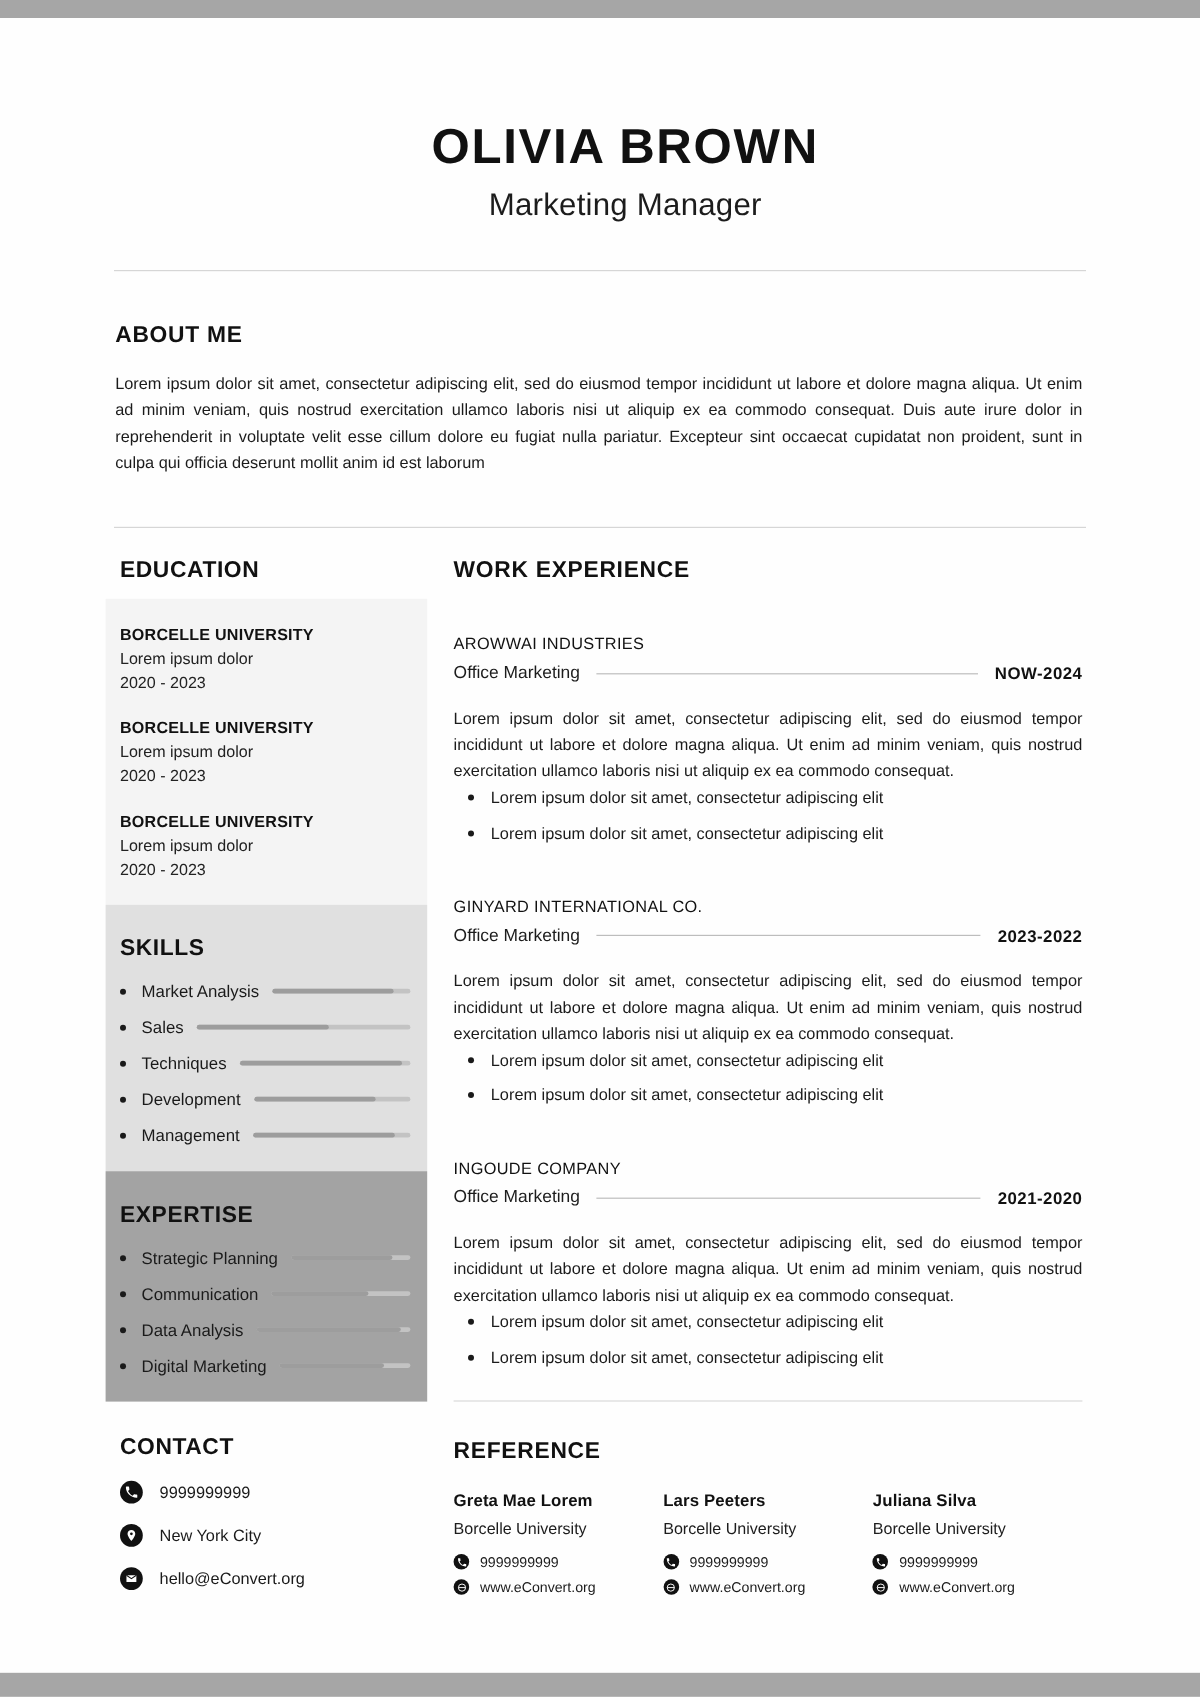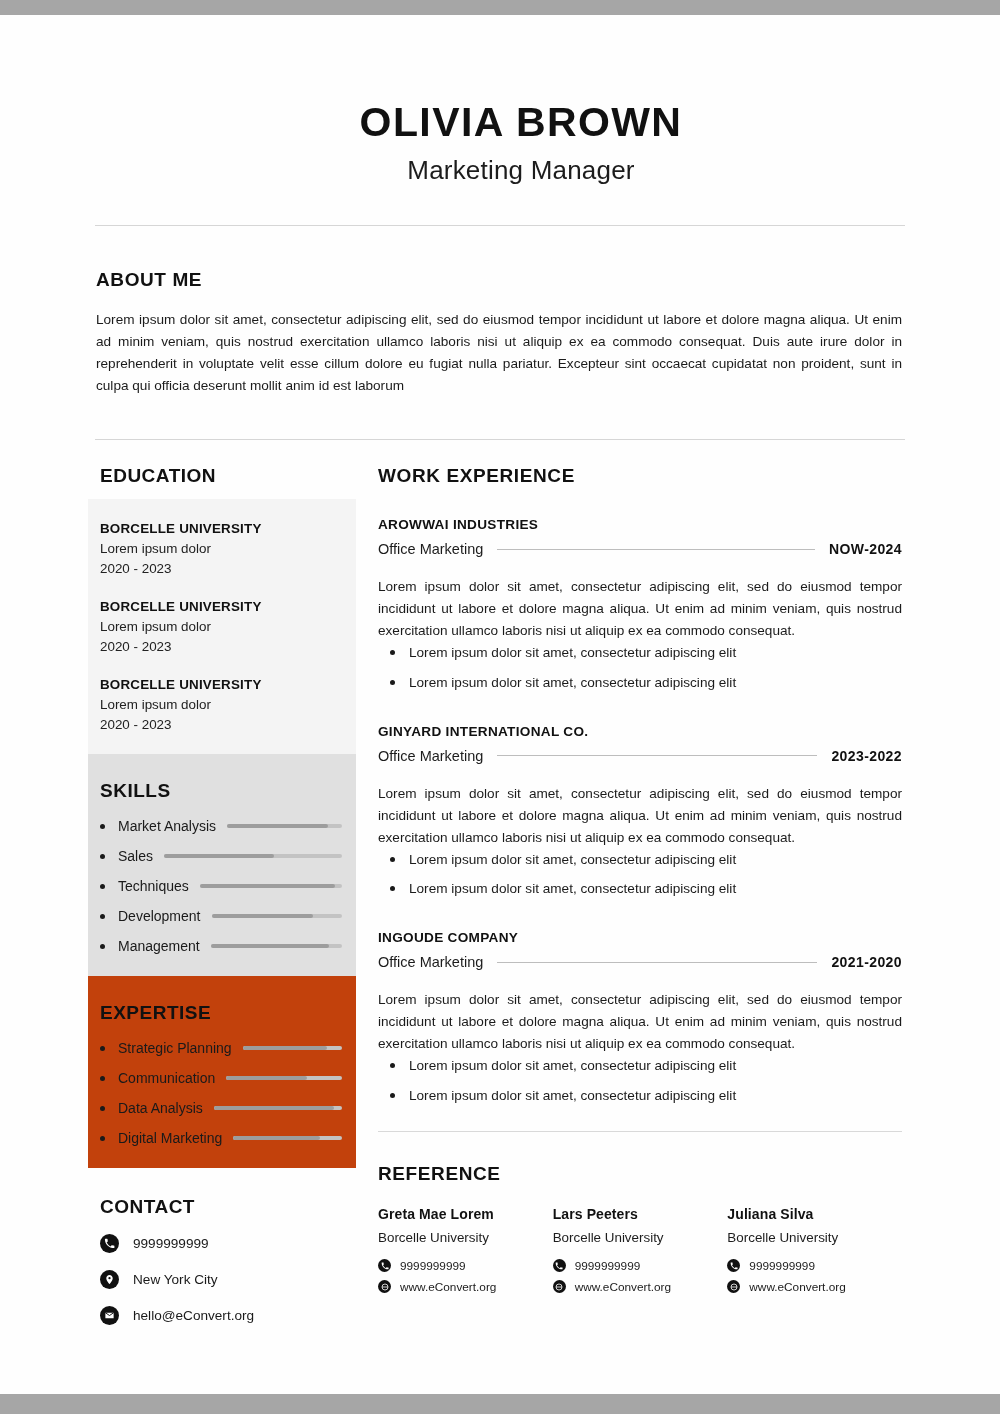--- a/index.html
+++ b/index.html
@@ -45,21 +45,21 @@
     margin-top:18px; font-size:13.6px; line-height:1.62;
     text-align:justify; color:#1b1b1b;
   }
 
   
   .col-left  { position:absolute; left:88px; top:450px; width:268px; }
   .col-right { position:absolute; left:378px; top:450px; width:524px; }
 
   .panel-edu { background:#f4f4f4; padding:22px 0 18px 0; }
   .panel-skl { background:#e0e0e0; padding:0 0 22px 0; }
-  .panel-exp { background:#c2410c; padding:0 0 22px 0; }
+  .panel-exp { background:#a3a3a3; padding:0 0 22px 0; }
 
   .left-head {
     font-size:19px; font-weight:bold; letter-spacing:.5px;
     padding-left:12px;
   }
   .left-head.onwhite { margin-bottom:12px; }
   .left-head.inpanel { padding-top:26px; padding-bottom:6px; }
 
   
   .edu-item { padding-left:12px; margin-bottom:23px; }
@@ -96,22 +96,22 @@
     width:19px; height:19px; border-radius:50%; background:#111;
     flex:0 0 19px; margin-right:14px;
     display:flex; align-items:center; justify-content:center;
   }
   .ct-ic svg { display:block; }
   .ct-txt { font-size:13.6px; color:#1a1a1a; }
 
   
   .job { margin-bottom:7px; }
   .job-co {
-    font-size:13.6px; font-weight:bold; letter-spacing:.3px;
-    margin-top:30px;
+    font-size:13.6px; font-weight:normal; letter-spacing:.3px;
+    margin-top:42px;
   }
   .job-meta { display:flex; align-items:center; margin-top:9px; }
   .job-role { font-size:14.5px; color:#1c1c1c; white-space:nowrap; }
   .job-dash { flex:1 1 auto; height:1px; background:#bdbdbd; margin:0 14px; }
   .job-date { font-size:14px; font-weight:bold; letter-spacing:.4px; white-space:nowrap; }
   .job-body {
     margin-top:19px; font-size:13.6px; line-height:1.62;
     text-align:justify; color:#1b1b1b;
   }
   .job-points { margin-top:0; }

